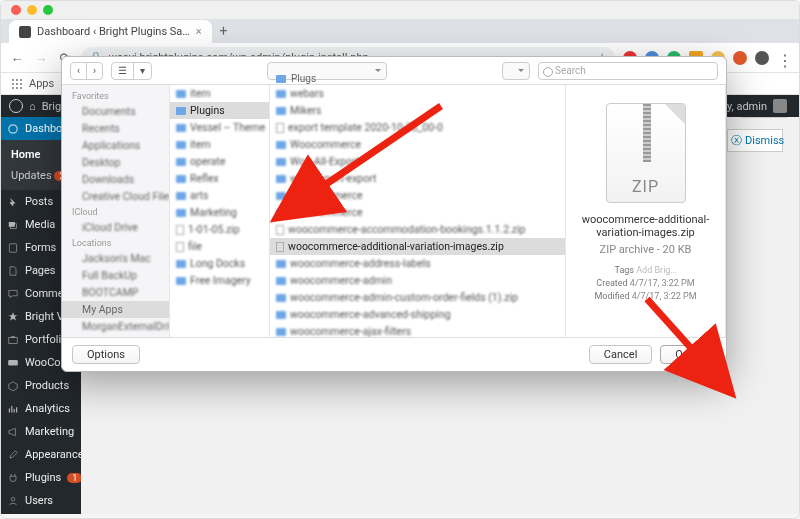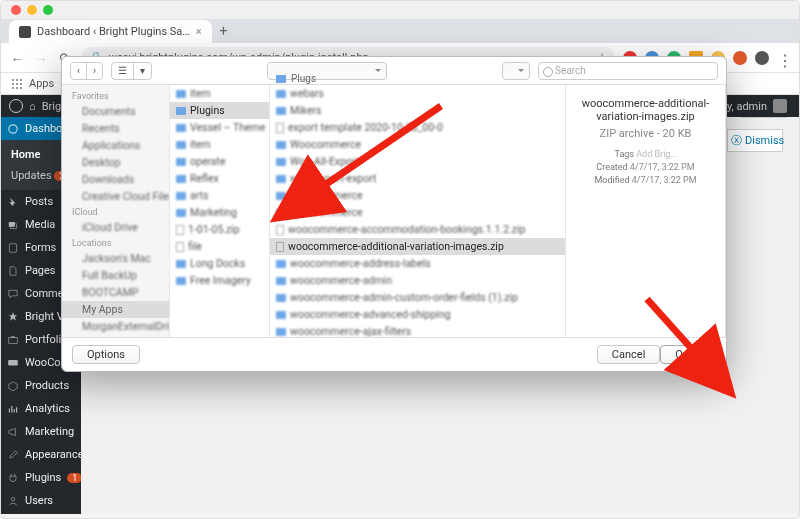--- a/index.html
+++ b/index.html
@@ -62,21 +62,21 @@
   .fileic{width:8px;height:10px;border:1px solid #aaa;flex-shrink:0}
   .zipbox{width:80px;height:100px;margin:10px auto;border:1px solid #ccc;border-radius:4px;position:relative;background:linear-gradient(#fff,#f2f2f2)}
   .zipbox::before{content:"";position:absolute;right:0;top:0;border:10px solid transparent;border-top-color:#ddd;border-right-color:#ddd}
   .zipper{position:absolute;left:36px;top:0;width:8px;height:58px;background:repeating-linear-gradient(#999,#999 2px,#ccc 2px,#ccc 4px)}
   .zlabel{position:absolute;bottom:6px;width:100%;text-align:center;font-size:16px;color:#888;letter-spacing:1px}
   .fname{font-size:11px;color:#333;margin-top:4px;line-height:1.2}
   .fkind{font-size:11px;color:#888;margin-top:4px}
   .meta{font-size:9px;color:#888;margin-top:8px;line-height:1.4}
   .meta b{color:#777;font-weight:400}
   .addtags{color:#bbb}
-  .fbot{height:34px;border-top:1px solid #ddd;display:flex;align-items:center;padding:0 10px;gap:0}
+  .fbot{height:34px;border-top:1px solid #ddd;display:flex;align-items:center;padding:0 10px;gap:8px}
   .macbtn{border:1px solid #c6c6c6;background:linear-gradient(#fff,#f4f4f4);border-radius:4px;font-size:11px;padding:2px 14px;color:#333}
   .macbtn.def{border-color:#a8a8a8}
   
   .arrow{position:absolute;z-index:60;pointer-events:none}
   .arrow svg{overflow:visible}
 </style>
 </head>
 <body>
 
 <div class="titlebar">
@@ -326,20 +326,24 @@
           <span>woocommerce-additional-variation-images.zip</span>
         </div>
       <div class="row"><span class="fold"></span>woocommerce-address-labels</div>
       <div class="row"><span class="fold"></span>woocommerce-admin</div>
       <div class="row"><span class="fold"></span>woocommerce-admin-custom-order-fields (1).zip</div>
       <div class="row"><span class="fold"></span>woocommerce-advanced-shipping</div>
       <div class="row"><span class="fold"></span>woocommerce-ajax-filters</div>
 
     </div>
     <div class="col col4">
+      <div class="zipbox">
+        <div class="zipper"></div>
+        <div class="zlabel">ZIP</div>
+      </div>
       <div class="fname">woocommerce-additional-variation-images.zip</div>
       <div class="fkind">ZIP archive - 20 KB</div>
       <div class="meta">
         <div><b>Tags</b> <span class="addtags">Add Brig…</span></div>
         <div><b>Created</b> <span>4/7/17, 3:22 PM</span></div>
         <div><b>Modified</b> <span>4/7/17, 3:22 PM</span></div>
       </div>
     </div>
   </div>
 

